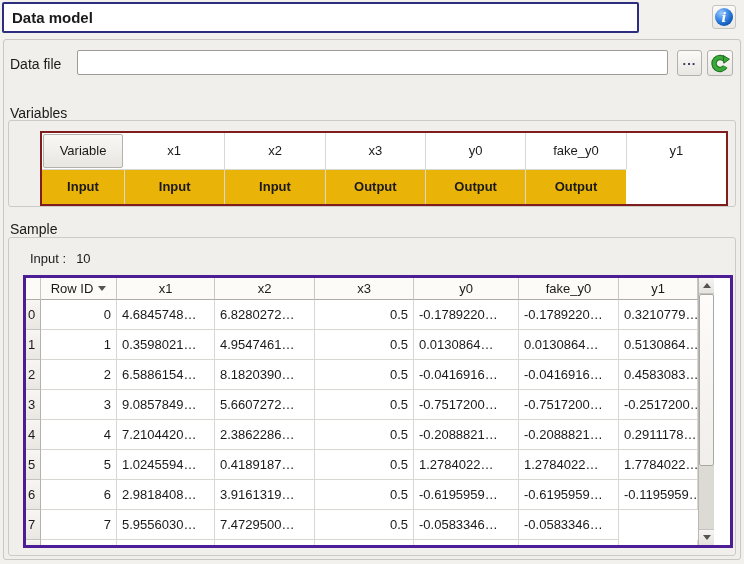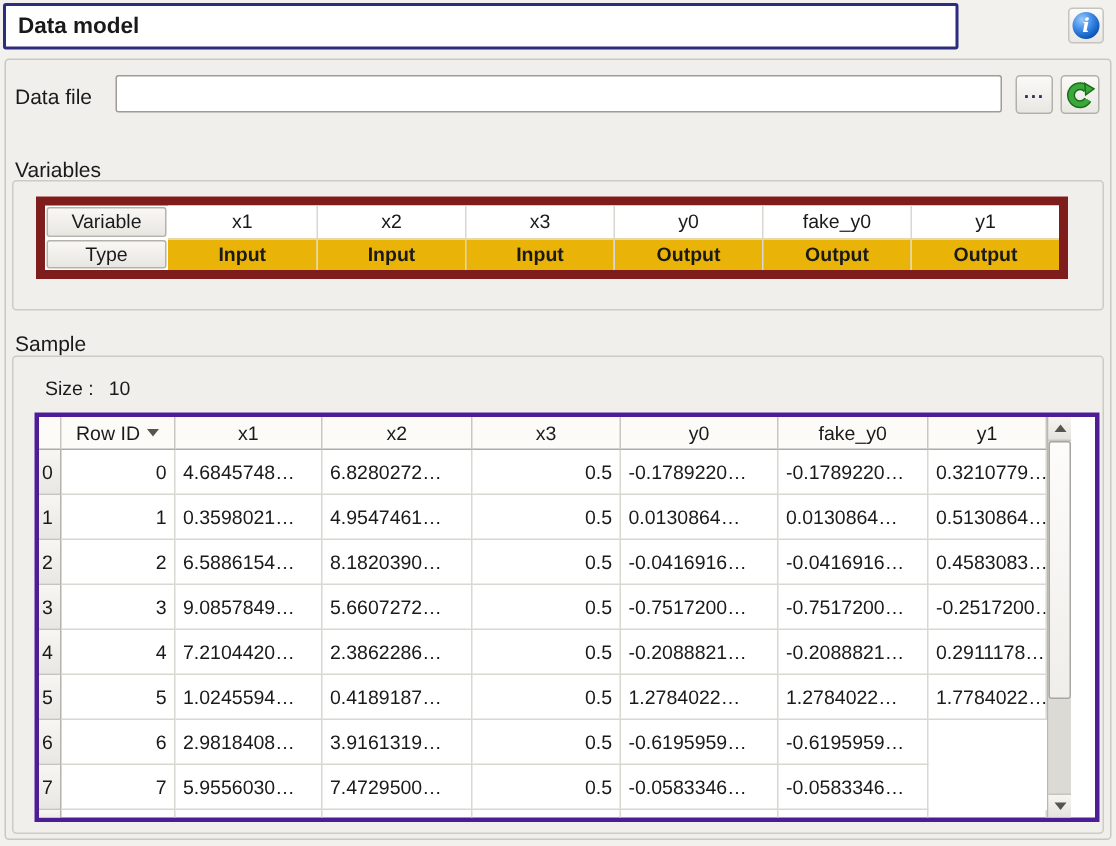--- a/index.html
+++ b/index.html
@@ -63,22 +63,22 @@
 
   
   .group-box {
     position: absolute; border: 1px solid #cdcbc5; border-radius: 3px;
   }
   .vars-group   { left: 8px; top: 120px; width: 728px; height: 87px; }
   .sample-group { left: 8px; top: 237px; width: 728px; height: 319px; }
 
   
   .vars-table {
-    position: absolute; left: 24px; top: 131px; width: 688px; height: 55px;
-    background: #fff; border: 6px solid #7f1d1d;
+    position: absolute; left: 40px; top: 131px; width: 688px; height: 75px;
+    background: #fff; border: 2px solid #7f1d1d;
     display: grid; grid-template-columns: 82px repeat(6, 1fr);
     grid-template-rows: 1fr 1fr;
   }
   .vh-btn {
     margin: 1px; border: 1px solid #b5b2ac; border-radius: 2px;
     background: linear-gradient(#f9f8f5, #e8e6e1);
     display: flex; align-items: center; justify-content: center; cursor: pointer;
   }
   .vname {
     display: flex; align-items: center; justify-content: center;
@@ -185,33 +185,32 @@
 <span class="static-label" style="left:10px; top:105px;">Variables</span>
 <div class="group-box vars-group"></div>
 <div class="vars-table">
   <div class="vh-btn">Variable</div>
   <div class="vname first">x1</div>
   <div class="vname">x2</div>
   <div class="vname">x3</div>
   <div class="vname">y0</div>
   <div class="vname">fake_y0</div>
   <div class="vname">y1</div>
-  <div class="vh-btn">Type</div>
   <div class="vtype first">Input</div>
   <div class="vtype">Input</div>
   <div class="vtype">Input</div>
   <div class="vtype">Output</div>
   <div class="vtype">Output</div>
   <div class="vtype">Output</div>
 </div>
 
 <span class="static-label" style="left:10px; top:221px;">Sample</span>
 <div class="group-box sample-group"></div>
 <div class="size-row">
-  <span>Size :</span><span>10</span>
+  <span>Input :</span><span>10</span>
 </div>
 
 <div class="sample-table">
   <div class="grid-area">
 
     <div class="thead">
       <div class="th"></div>
       <div class="th">
         <span>Row ID</span>
         <span class="tri-down"></span>
@@ -291,20 +290,21 @@
     </div>
 
     <div class="srow">
       <div class="cell idx">6</div>
       <div class="cell ar">6</div>
       <div class="cell al">2.9818408…</div>
       <div class="cell al">3.9161319…</div>
       <div class="cell ar">0.5</div>
       <div class="cell al">-0.6195959…</div>
       <div class="cell al">-0.6195959…</div>
+      <div class="cell al">-0.1195959…</div>
     </div>
 
     <div class="srow">
       <div class="cell idx">7</div>
       <div class="cell ar">7</div>
       <div class="cell al">5.9556030…</div>
       <div class="cell al">7.4729500…</div>
       <div class="cell ar">0.5</div>
       <div class="cell al">-0.0583346…</div>
       <div class="cell al">-0.0583346…</div>

